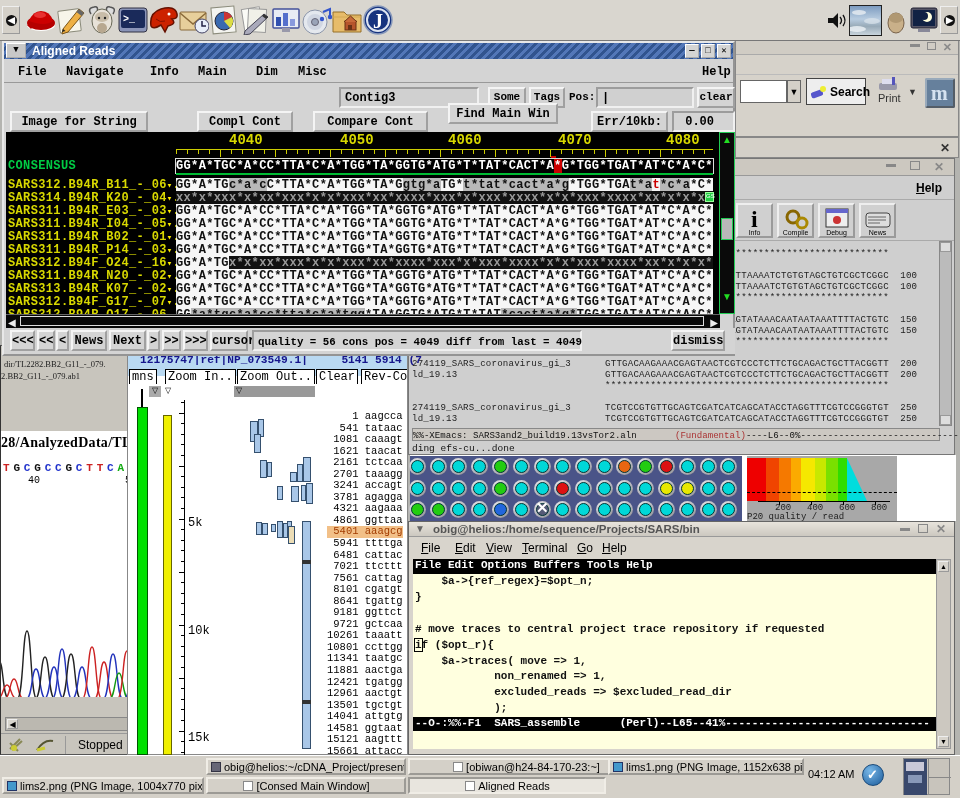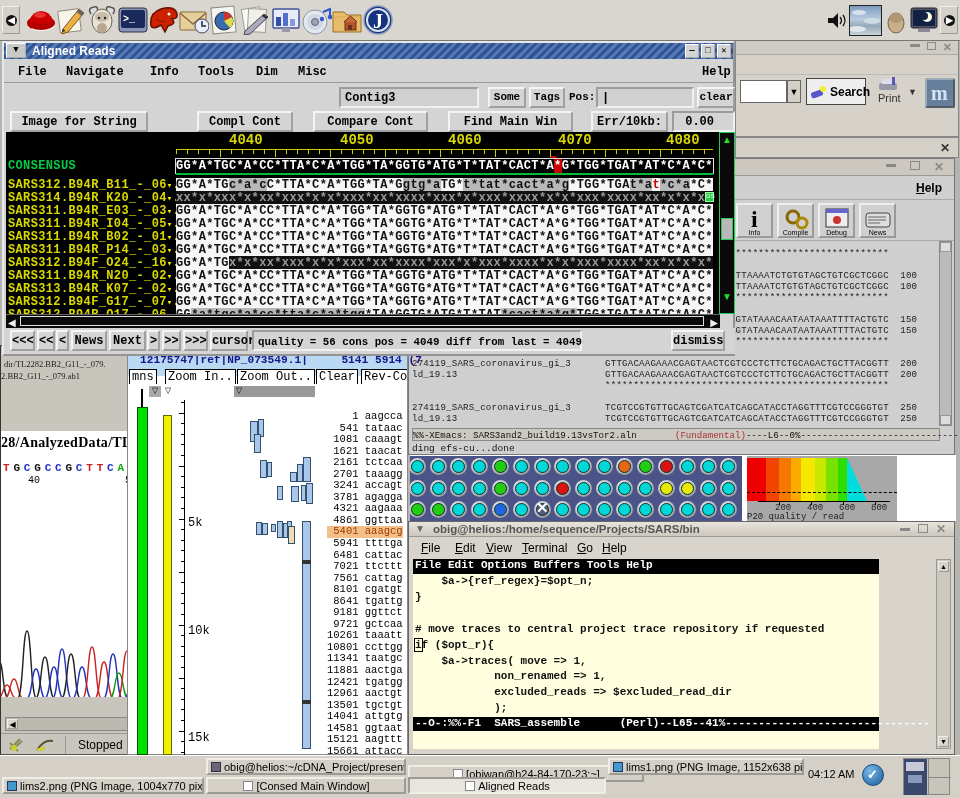--- a/index.html
+++ b/index.html
@@ -42,21 +42,21 @@
 .navb { position:absolute; top:2px; height:21px; background:#d4d4d4; border:2px outset #f4f4f4;
   font:bold 12px "Liberation Mono",monospace; text-align:center; color:#000; padding-top:2px;}
 #cvscroll { position:absolute; left:715px; top:89px; width:16px; height:182px;
   background:#0a0a0a; border:1px solid #2c5; }
 
 #xemacs { left:408px; top:158px; width:547px; height:297px; background:#cfcfcf; border:1px solid #777; }
 #xepre { position:absolute; left:3px; top:89px; font:9.1px "Liberation Mono",monospace;
   line-height:11px; color:#222; letter-spacing:0.22px; }
 
 #term { left:408px; top:521px; width:547px; height:234px; background:#d8d4cc; border:1px solid #666; }
-#tcontent { position:absolute; left:4px; top:37px; width:466px; height:190px; background:#ffffdf;
+#tcontent { position:absolute; left:4px; top:37px; width:524px; height:190px; background:#ffffdf;
   font:bold 11px "Liberation Mono",monospace; color:#111; letter-spacing:0; }
 #tcontent pre { font:inherit; letter-spacing:inherit; }
 
 #viewer { left:127px; top:351px; width:281px; height:404px; background:#fff; border:1px solid #888; }
 .brect { position:absolute; background:#a9c7e8; border:1px solid #35506e; }
 #vlist { position:absolute; left:327px; top:411px; font:10.5px "Liberation Mono",monospace;
   line-height:11.55px; color:#000; white-space:pre; }
 #vlist .hl { background:#f2c088; color:#a33c00; }
 
 #trace { left:0px; top:345px; width:133px; height:410px; background:#c8c5bd; border-left:1px solid #333; border-right:1px solid #555;}
@@ -514,35 +514,35 @@
    <div class="wbtn" style="left:2px;width:20px;top:0px;height:15px;background:#c8c8c8">▼</div>
    <span>Aligned Reads</span>
    <div class="wbtn" style="right:34px">—</div>
    <div class="wbtn" style="right:18px">□</div>
    <div class="wbtn" style="right:2px">✕</div>
  </div>
  <div id="cmenu">
    <b style="left:14px">File</b>
       <b style="left:62px">Navigate</b>
       <b style="left:146px">Info</b>
-   <b style="left:194px">Tools</b>
+   <b style="left:194px">Main</b>
       <b style="left:252px">Dim</b>
       <b style="left:294px">Misc</b>
    <b style="left:698px">Help</b>
  </div>
  <div class="centry" style="left:335px;top:44px;width:140px">Contig3</div>
  <div class="cbtn" style="left:484px;top:44px;width:38px;font-size:11px">Some</div>
  <div class="cbtn" style="left:525px;top:44px;width:36px;font-size:11px">Tags</div>
  <div style="position:absolute;left:565px;top:48px;font:bold 11px 'Liberation Mono',monospace">Pos:</div>
  <div class="centry" style="left:592px;top:44px;width:98px">|</div>
  <div class="cbtn" style="left:693px;top:44px;width:38px;font-size:11px">clear</div>
  <div class="cbtn" style="left:6px;top:68px;width:138px">Image for String</div>
  <div class="cbtn" style="left:193px;top:68px;width:96px">Compl Cont</div>
  <div class="cbtn" style="left:309px;top:68px;width:115px">Compare Cont</div>
- <div class="cbtn" style="left:444px;top:68px;width:125px">Find Main Win</div>
+ <div class="cbtn" style="left:444px;top:60px;width:110px">Find Main Win</div>
  <div class="cbtn" style="left:587px;top:68px;width:77px">Err/10kb:</div>
  <div class="centry" style="left:668px;top:68px;width:63px;background:#d4d4d4">&nbsp;0.00</div>
  <div id="caln">
    <div id="cruler">
      <span style="position:absolute;left:223px;top:0px;font-size:14px">4040</span>
      <span style="position:absolute;left:334px;top:0px;font-size:14px">4050</span>
      <span style="position:absolute;left:442px;top:0px;font-size:14px">4060</span>
      <span style="position:absolute;left:552px;top:0px;font-size:14px">4070</span>
      <span style="position:absolute;left:660px;top:0px;font-size:14px">4080</span>
      <div style="position:absolute;left:170px;top:17px;width:537px;height:1px;background:#cccc00"></div>
@@ -741,21 +741,21 @@
         <circle cx="14" cy="9" r="4" fill="#124"></circle>
         <rect x="8" y="22" width="12" height="3" fill="#889"></rect>
       </svg>
  </div>
  <div style="position:absolute;left:940px;top:6px;width:18px;height:28px;background:#d4d0c8;border:1px outset #eee">
    <div style="position:absolute;left:3px;top:8px;width:11px;height:11px;border-radius:50%;background:#111;color:#fff;font:bold 9px 'Liberation Sans';text-align:center;line-height:11px">▶</div>
  </div>
 </div>
 <div id="taskbar">
     <div class="tbtn" style="left:206px;top:2px;width:200px;"><i style="background:#667;border:1px solid #334"></i><span>obig@helios:~/cDNA_Project/present</span></div>
-    <div class="tbtn" style="left:408px;top:9px;width:236px;text-align:center;"><i style="background:#fff;border:1px solid #888"></i><span>[obiwan@h24-84-170-23:~]</span></div>
+    <div class="tbtn" style="left:408px;top:2px;width:236px;text-align:center;"><i style="background:#fff;border:1px solid #888"></i><span>[obiwan@h24-84-170-23:~]</span></div>
     <div class="tbtn" style="left:608px;top:2px;width:196px;"><i style="background:#49c;border:1px solid #236"></i><span>lims1.png (PNG Image, 1152x638 pix</span></div>
     <div class="tbtn" style="left:2px;top:21px;width:202px;"><i style="background:#49c;border:1px solid #236"></i><span>lims2.png (PNG Image, 1004x770 pix</span></div>
     <div class="tbtn" style="left:206px;top:21px;width:200px;text-align:center;"><i style="background:#fff;border:1px solid #888"></i><span>[Consed Main Window]</span></div>
     <div class="tbtn tpress" style="left:408px;top:21px;width:198px;text-align:center;"><i style="background:#fff;border:1px solid #888"></i><span>Aligned Reads</span></div>
  <div style="position:absolute;left:808px;top:12px;font:11px 'Liberation Sans';color:#000">04:12 AM</div>
  <div style="position:absolute;left:862px;top:8px;width:22px;height:22px;border-radius:50%;background:radial-gradient(circle at 35% 30%,#79b8e8,#1a5a9a);border:1px solid #1a4a7a">
    <span style="position:absolute;left:4px;top:2px;color:#fff;font:bold 13px 'Liberation Sans'">✓</span>
  </div>
  <div style="position:absolute;left:903px;top:2px;width:47px;height:37px;border:1px solid #888;background:#c8c4bc">
    <div style="position:absolute;left:0;top:0;width:23px;height:36px;background:#39486c">

